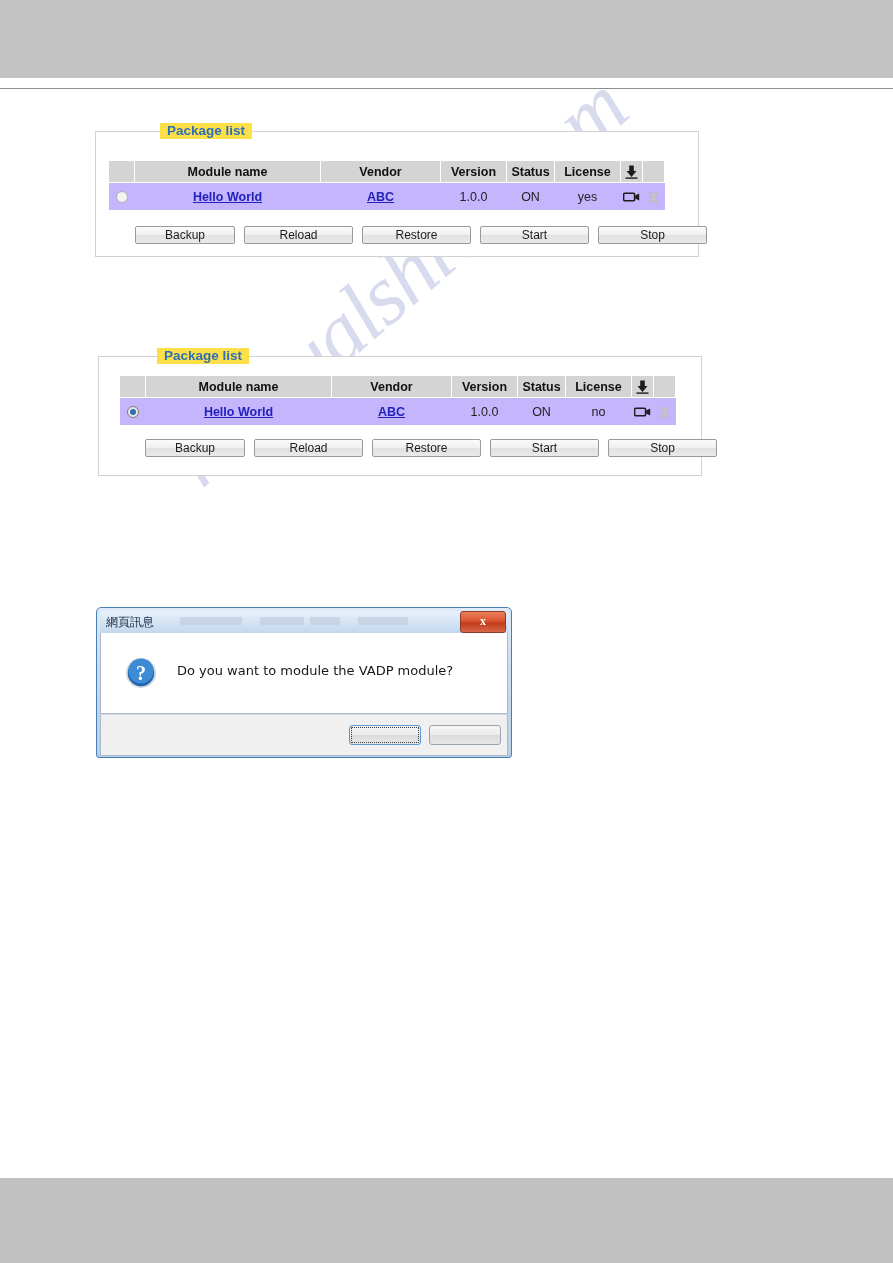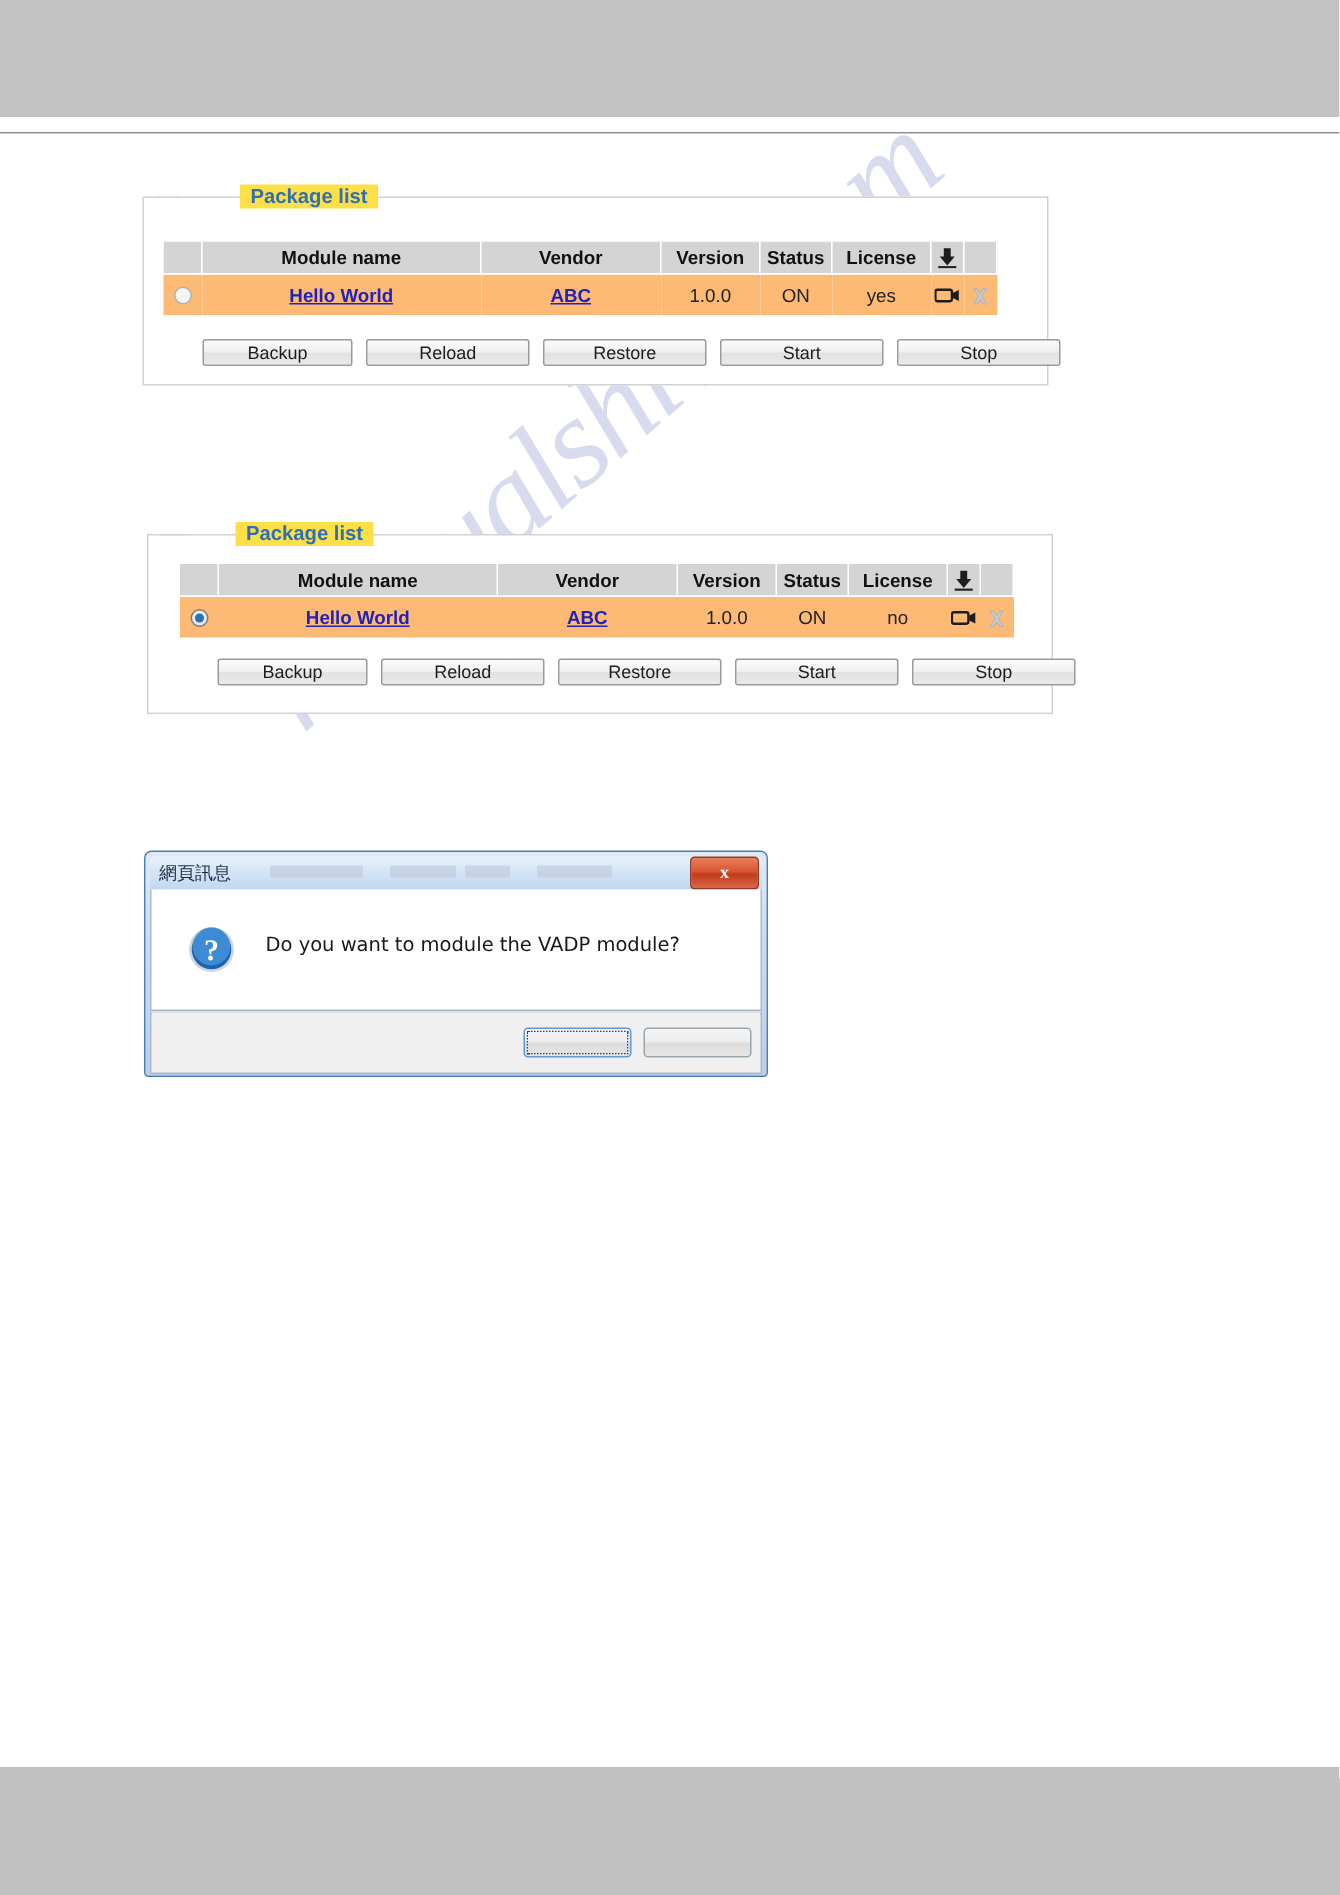--- a/index.html
+++ b/index.html
@@ -100,21 +100,21 @@
     color: #111111;
   }
   .pkg-table th.blank-col { background: #d4d4d4; }
   .pkg-table td {
     height: 27px;
     text-align: center;
     vertical-align: middle;
     padding: 0 2px;
     font-size: 12.5px;
     color: #222222;
-    background: #fdba74;
+    background: #c4b5fd;
   }
   .link {
     color: #2222bb;
     text-decoration: underline;
     font-weight: bold;
     font-size: 12.5px;
     cursor: pointer;
   }
 
   
@@ -168,20 +168,21 @@
   }
 
   
   .dialog {
     position: absolute;
     box-sizing: border-box;
     background: linear-gradient(to bottom, #dfeaf6 0%, #cbdcf0 40%, #b9cfe8 100%);
     border: 1px solid #4a7fb5;
     border-radius: 5px 5px 3px 3px;
     padding: 3px;
+    margin-top: 40px;
   }
   .dialog-titlebar {
     height: 22px;
     position: relative;
     background: linear-gradient(to bottom, #e8f1fa 0%, #d4e4f4 50%, #c2d8ef 100%);
     border-radius: 3px 3px 0 0;
   }
   .dialog-title {
     position: absolute;
     left: 6px; top: 3px;

